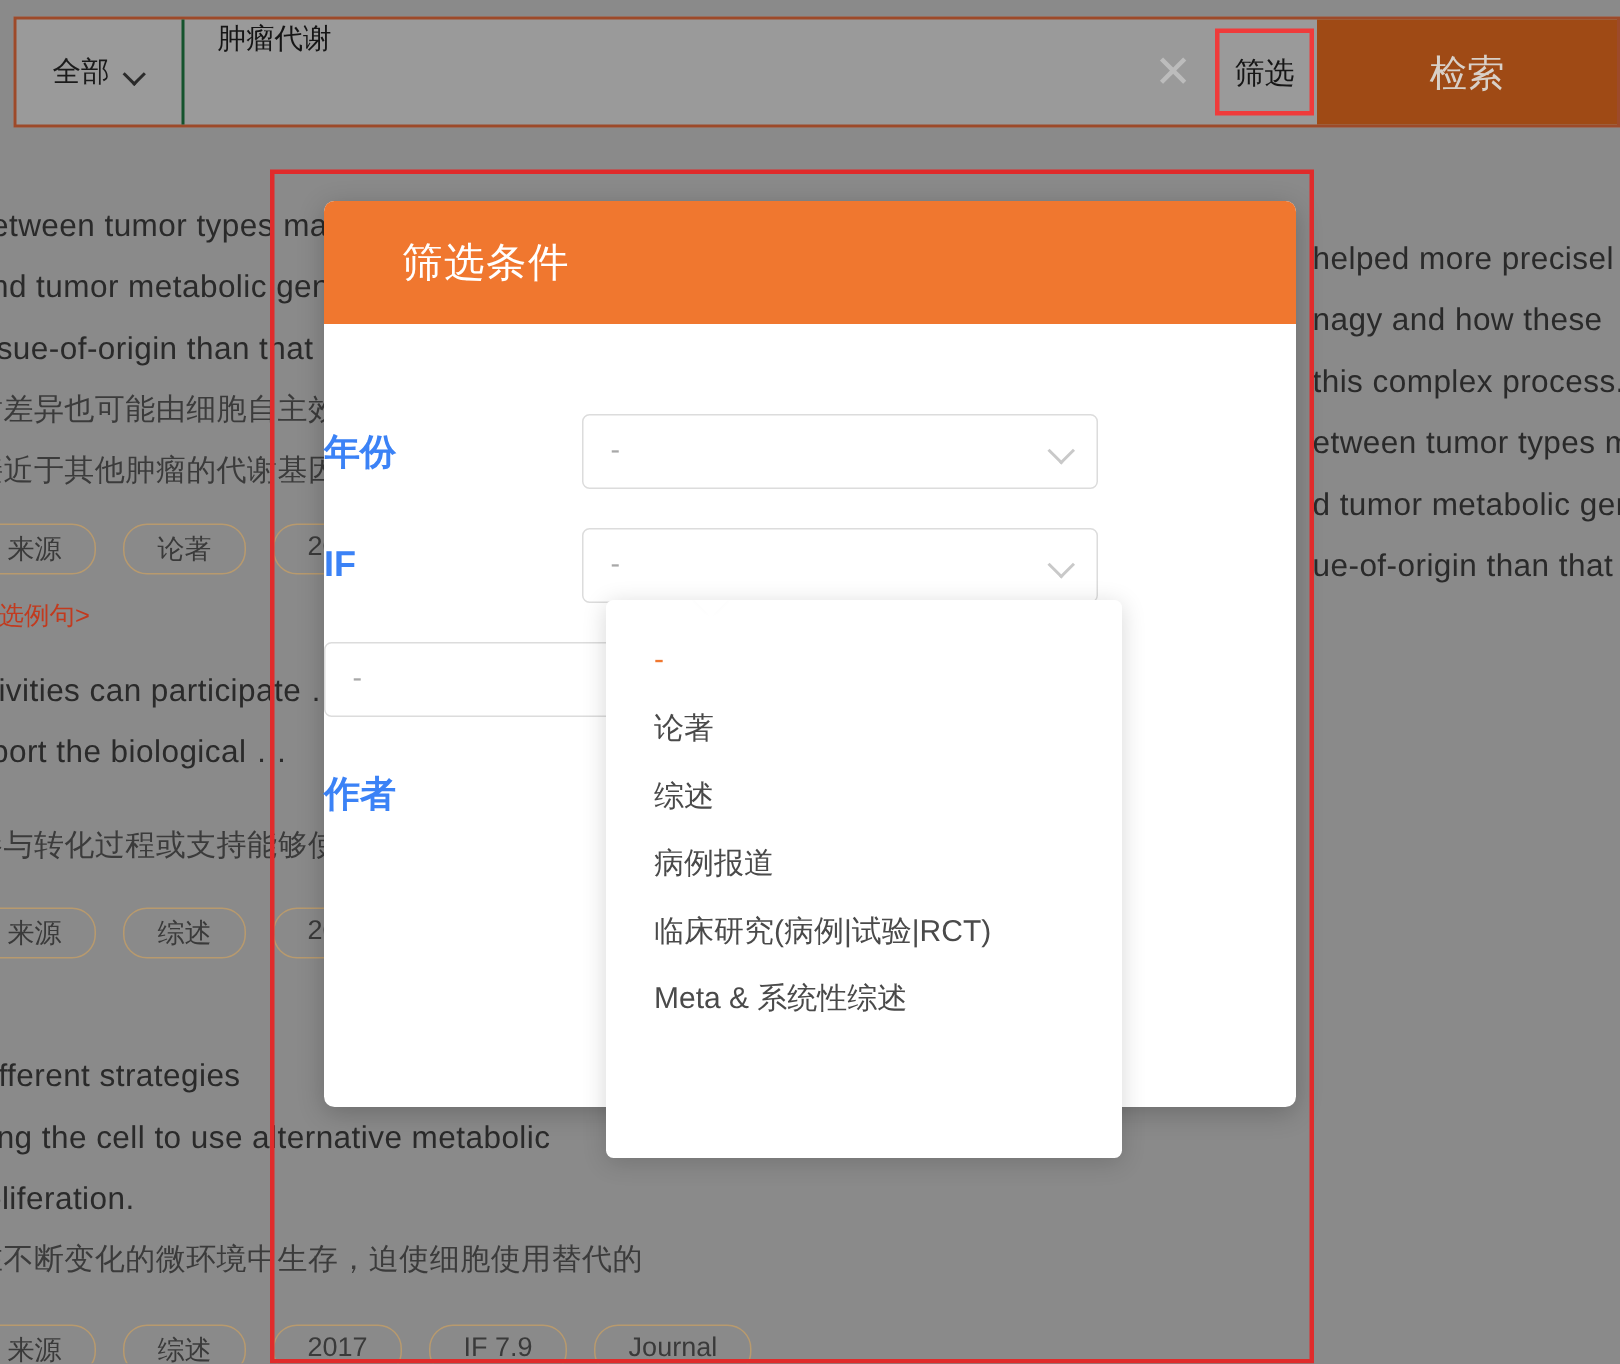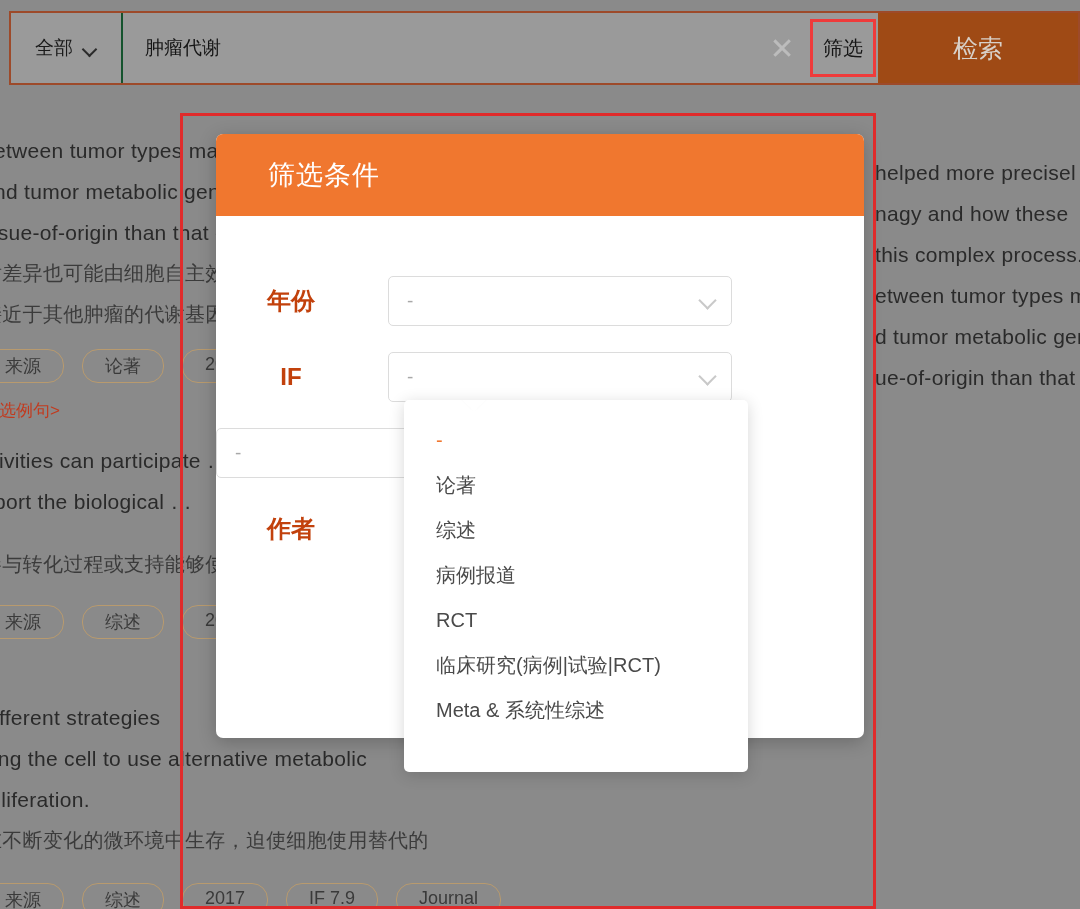--- a/index.html
+++ b/index.html
@@ -51,21 +51,21 @@
     position: absolute;
     left: 1px; top: 0;
     width: 9px; height: 9px;
     border-right: 2px solid #2b2b2b;
     border-bottom: 2px solid #2b2b2b;
     transform: rotate(45deg);
   }
   .search-input-area {
     flex: 1;
     display: flex;
-    align-items: center;
+    align-items: flex-start;
     padding-left: 22px;
     font-size: 19px;
     color: #151515;
   }
   .clear-x {
     width: 56px;
     display: flex;
     align-items: center;
     justify-content: center;
     font-size: 30px;
@@ -172,24 +172,24 @@
     position: relative;
   }
   .form-row {
     display: flex;
     align-items: center;
     margin-bottom: 26px;
     height: 50px;
   }
   .form-label {
     width: 172px;
-    text-align: center;
+    text-align: left;
     padding-right: 22px;
     font-size: 24px;
-    color: #c2410c;
+    color: #3b82f6;
     font-weight: 600;
   }
   .select-box {
     width: 344px;
     height: 50px;
     border: 1px solid #dcdcdc;
     border-radius: 5px;
     background: #fff;
     display: flex;
     align-items: center;
@@ -361,19 +361,18 @@
 
   </div>
 </div>
 
 <div class="dropdown">
   <div class="dd-scroll">
     <div class="dd-item selected">-</div>
     <div class="dd-item">论著</div>
     <div class="dd-item">综述</div>
     <div class="dd-item">病例报道</div>
-    <div class="dd-item">RCT</div>
     <div class="dd-item">临床研究(病例|试验|RCT)</div>
     <div class="dd-item">Meta &amp; 系统性综述</div>
   </div>
 </div>
 
 <div class="annot-box"></div>
 
 </body></html>

